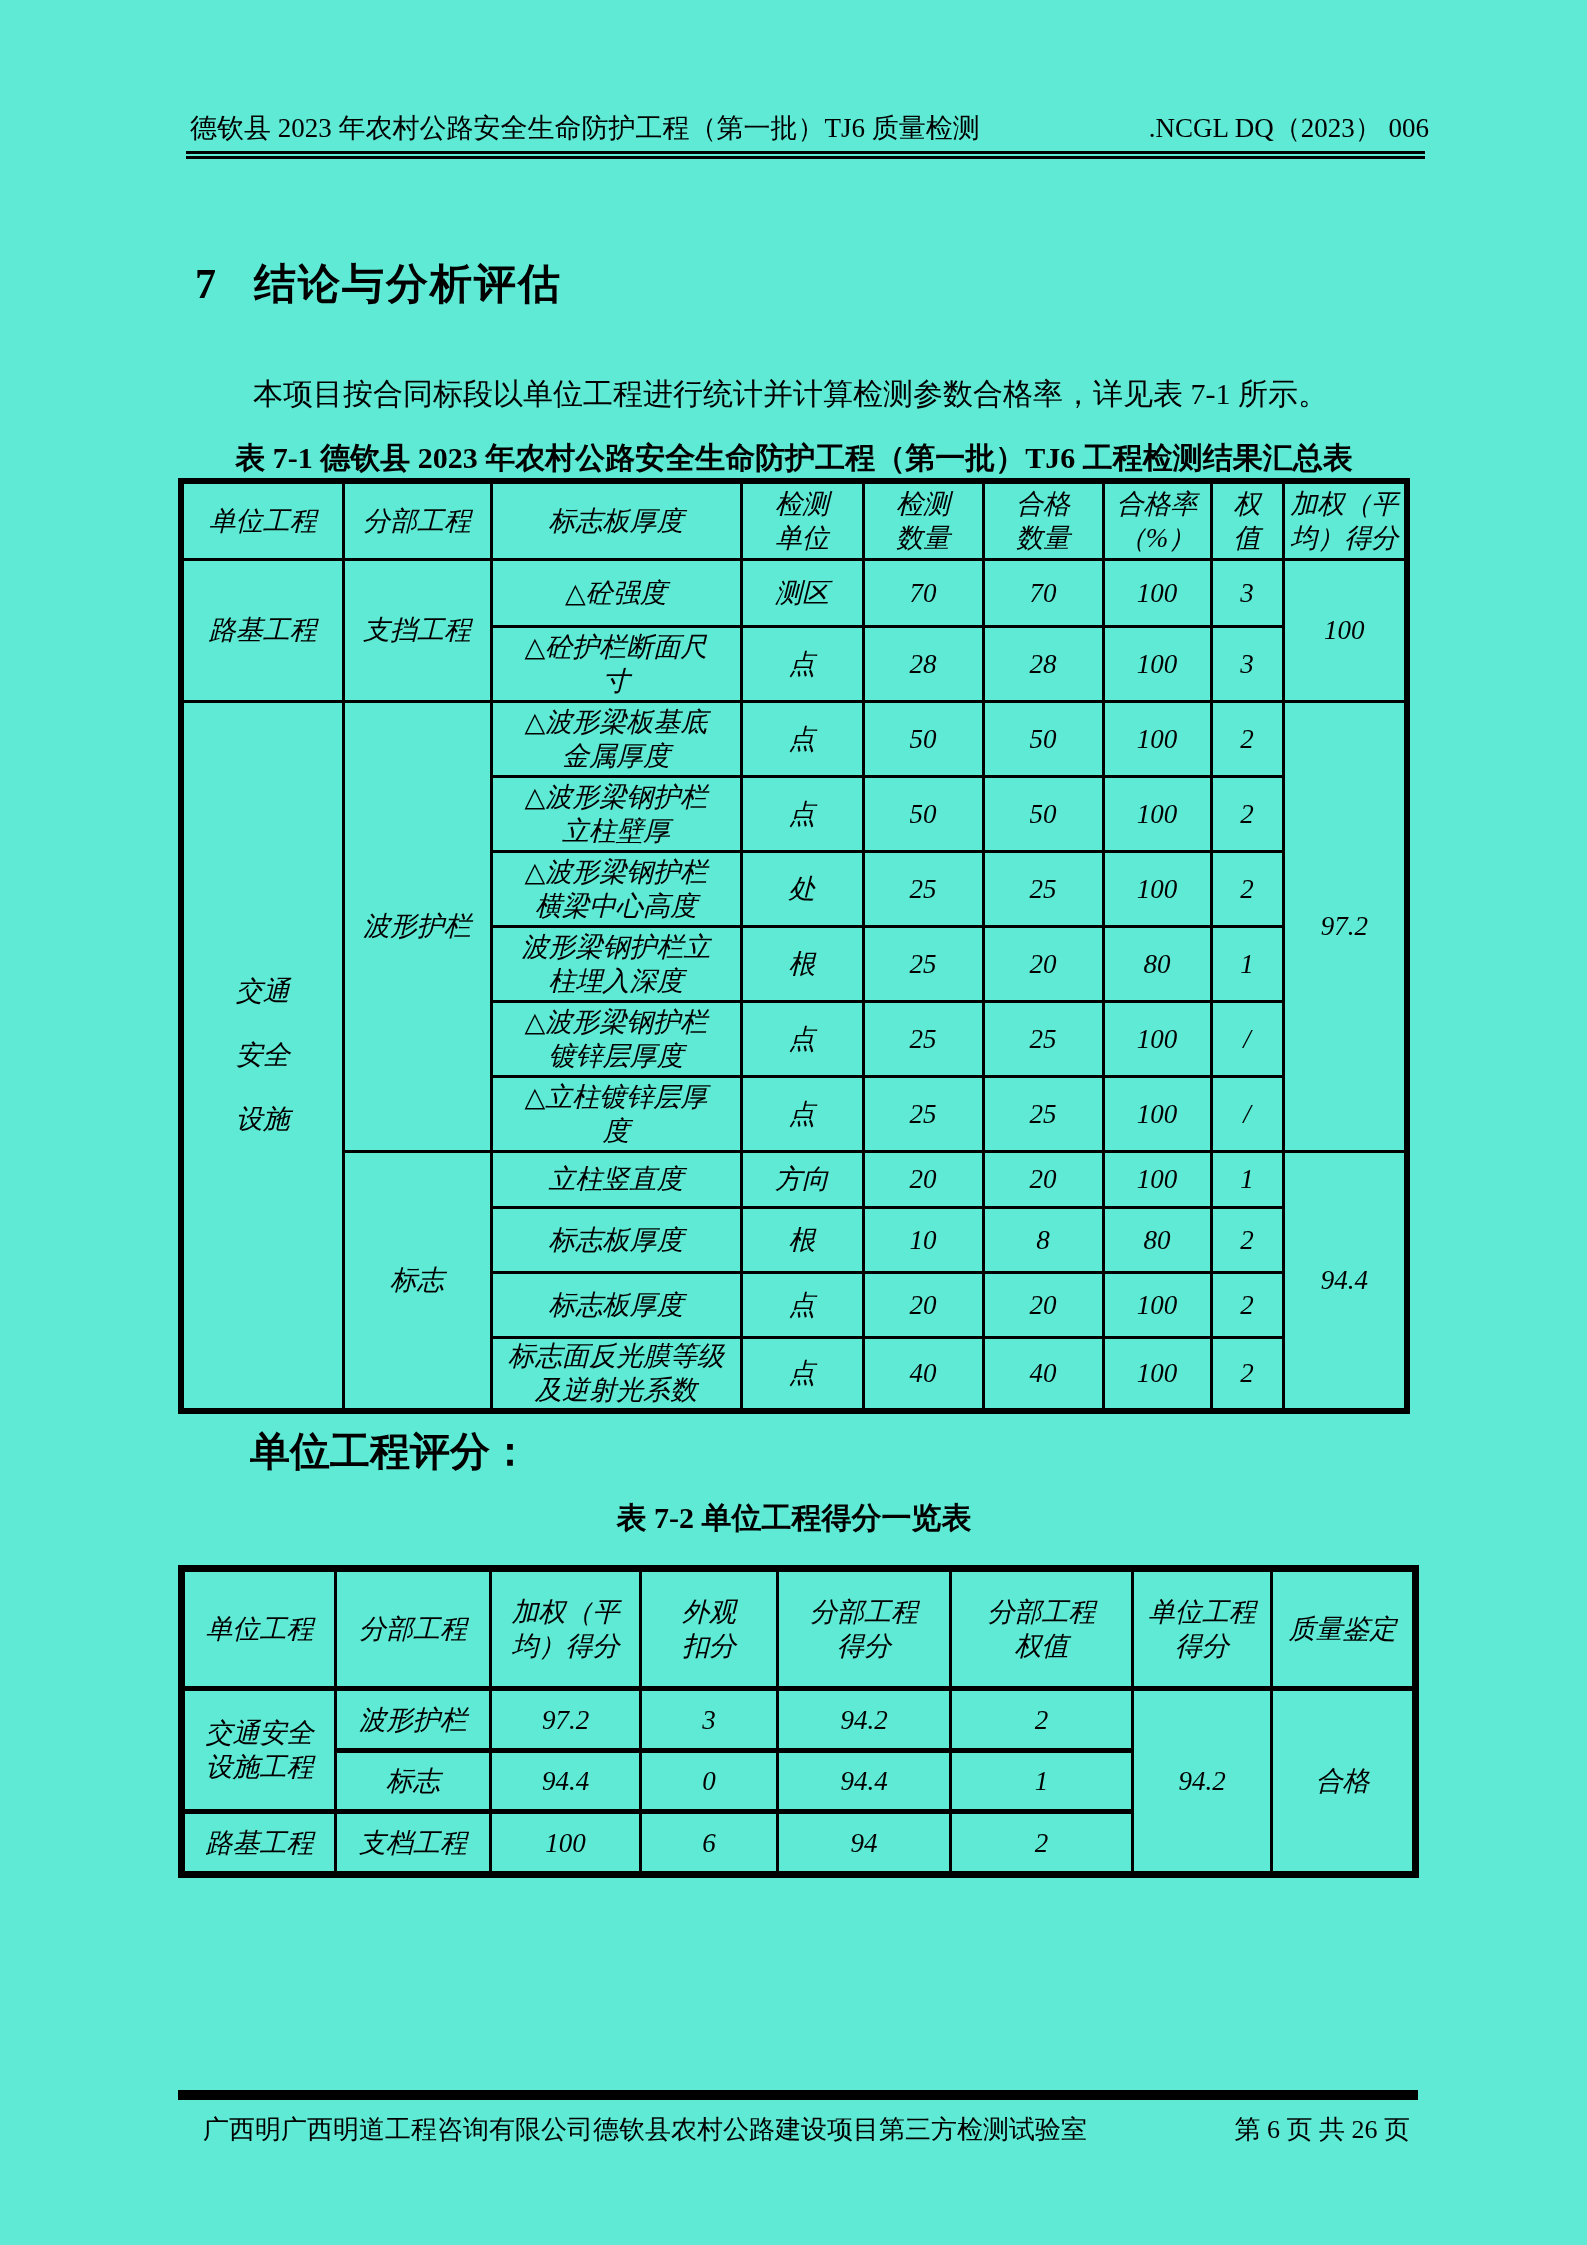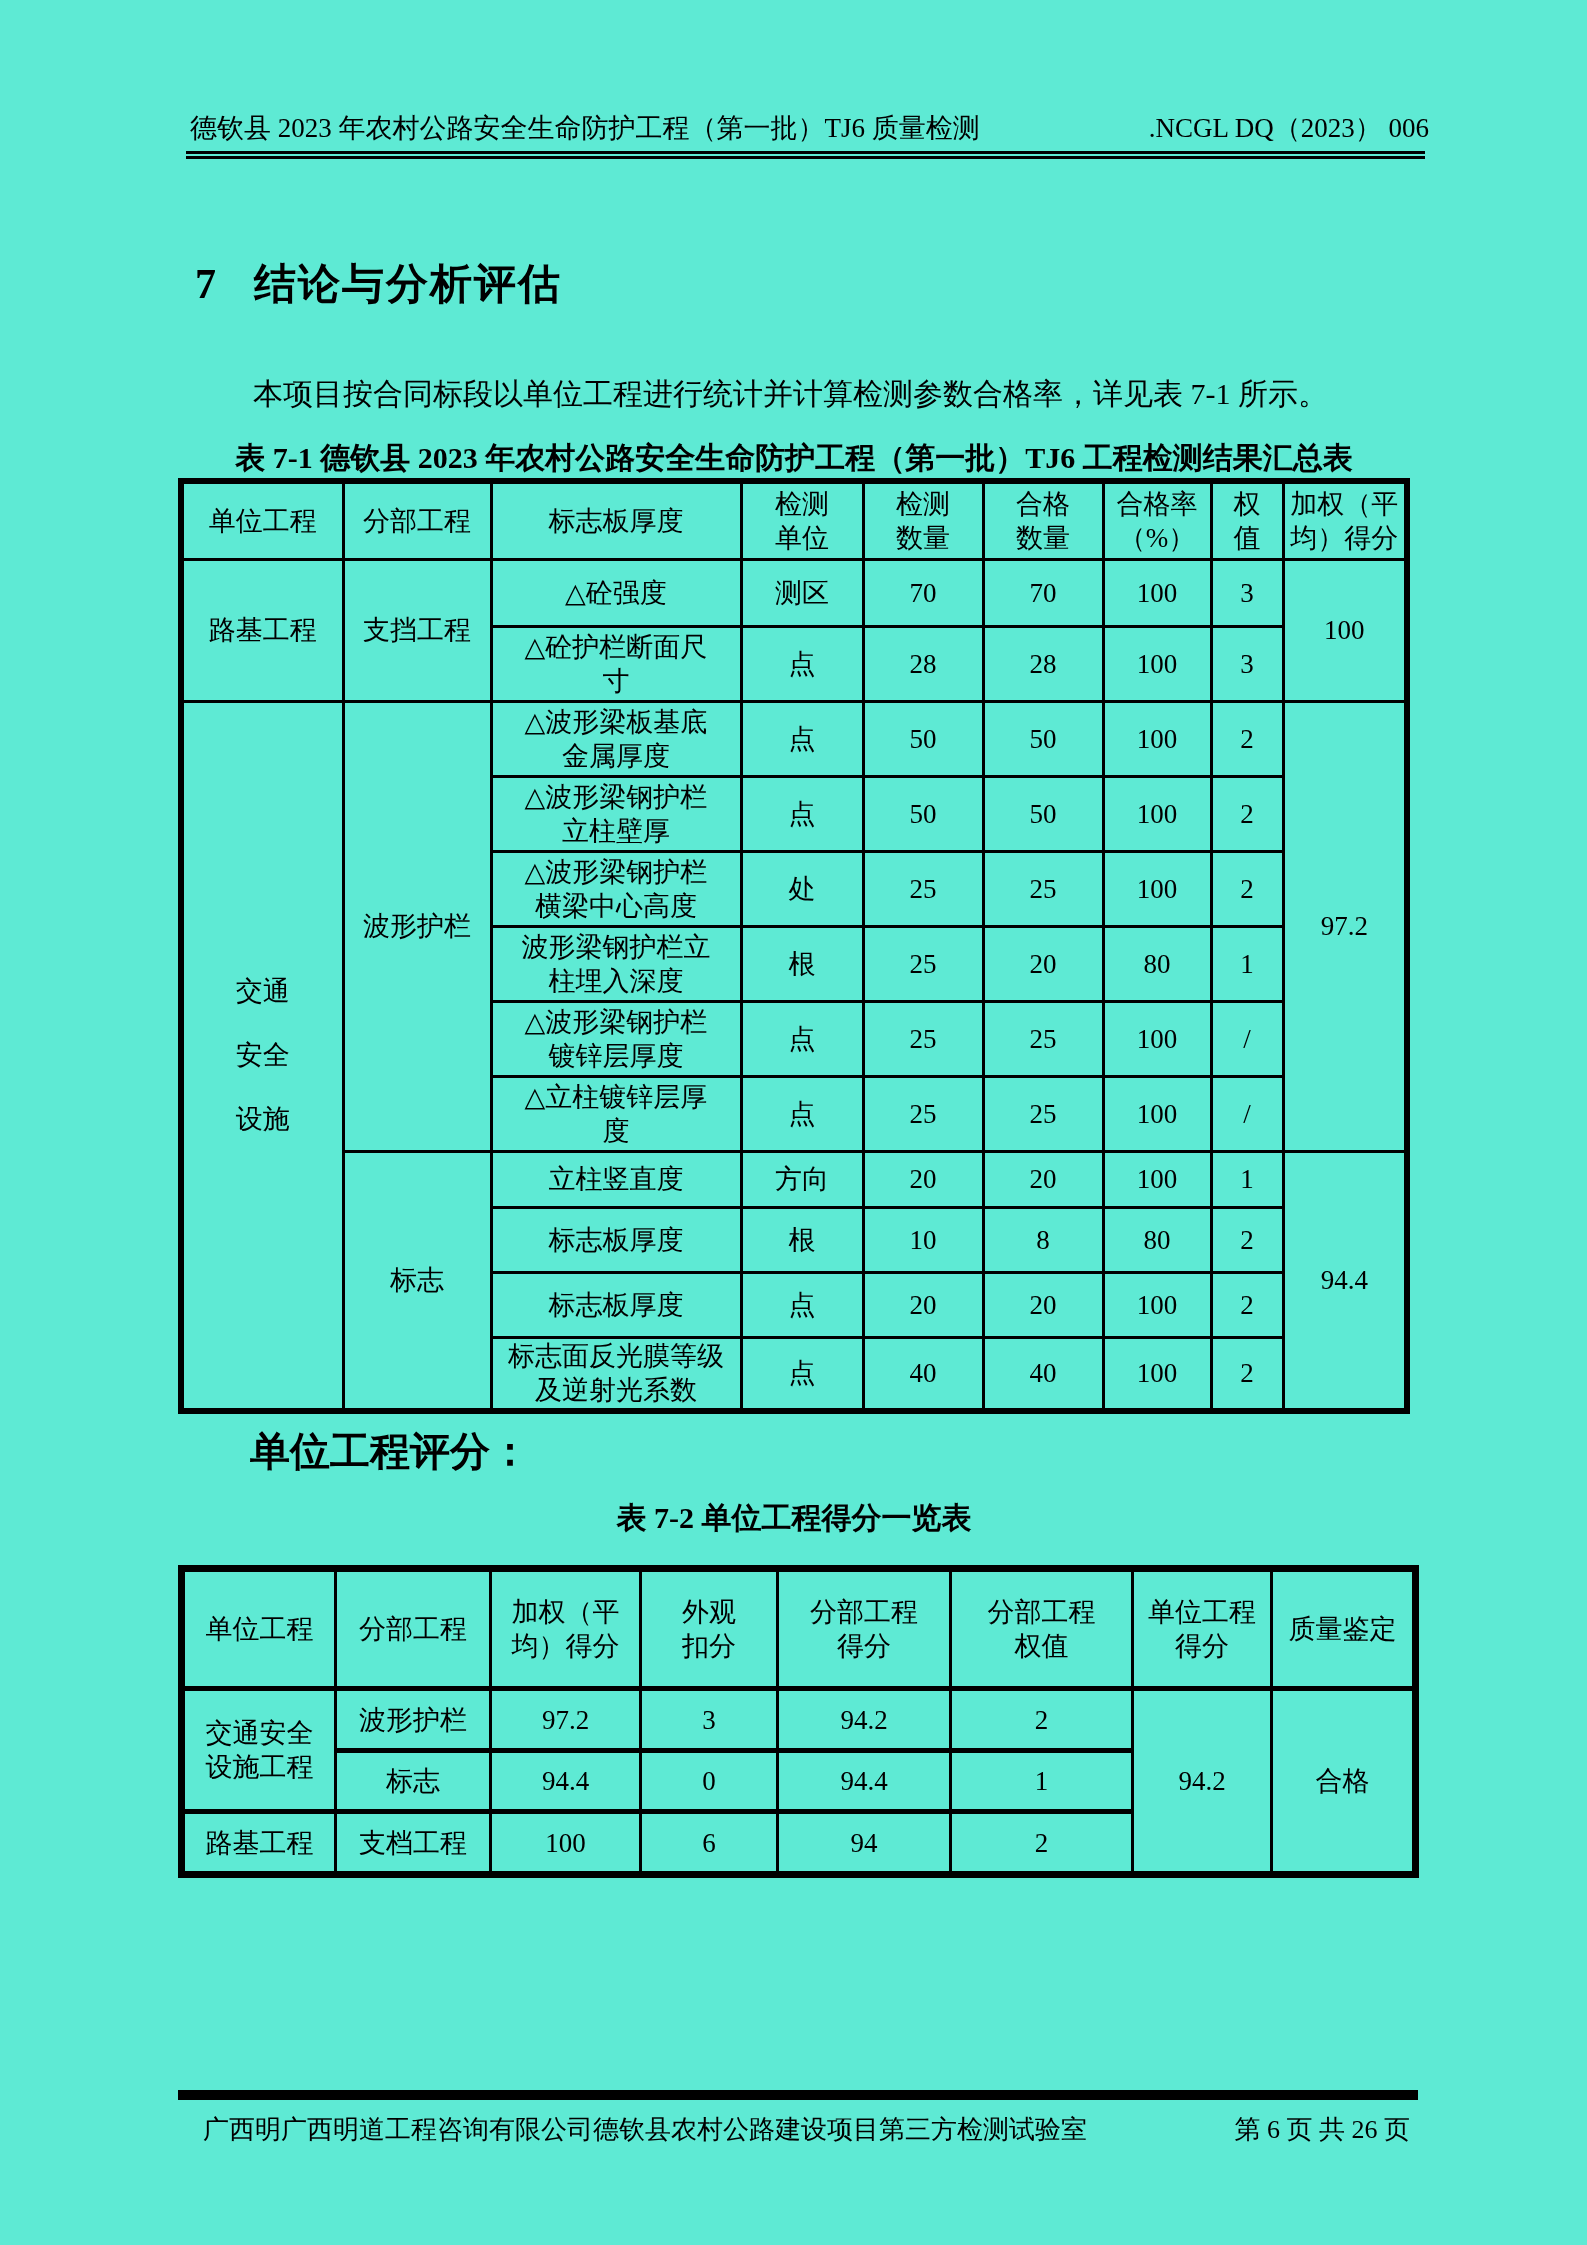--- a/index.html
+++ b/index.html
@@ -12,21 +12,21 @@
     overflow:hidden;
   }
   .abs{position:absolute;}
   .hdr{font-size:27px;line-height:32px;white-space:nowrap;}
   .hdr-rule{height:8px;border-top:3px solid #000;border-bottom:3px solid #000;box-sizing:border-box;}
   .sec-head{font-size:42px;font-weight:bold;white-space:nowrap;}
   .sec-head .num{display:inline-block;}
   .sec-head .ttl{display:inline-block;margin-left:38px;letter-spacing:2px;}
   .para{font-size:30px;line-height:36px;white-space:nowrap;}
   .tbl-title{font-size:30px;font-weight:bold;text-align:center;white-space:nowrap;}
-  table{border-collapse:collapse;table-layout:fixed;}
+  table{border-collapse:collapse;table-layout:fixed;font-style:italic;}
   td{
     text-align:center;vertical-align:middle;
     font-size:27px;line-height:34px;
     white-space:pre-line;
     padding:0 2px;
     overflow:hidden;
   }
   #t1 table{width:1232px;border:6px solid #000;}
   #t1 td{border:3px solid #000;}
   #t2 table{width:1234px;border:7px solid #000;}

